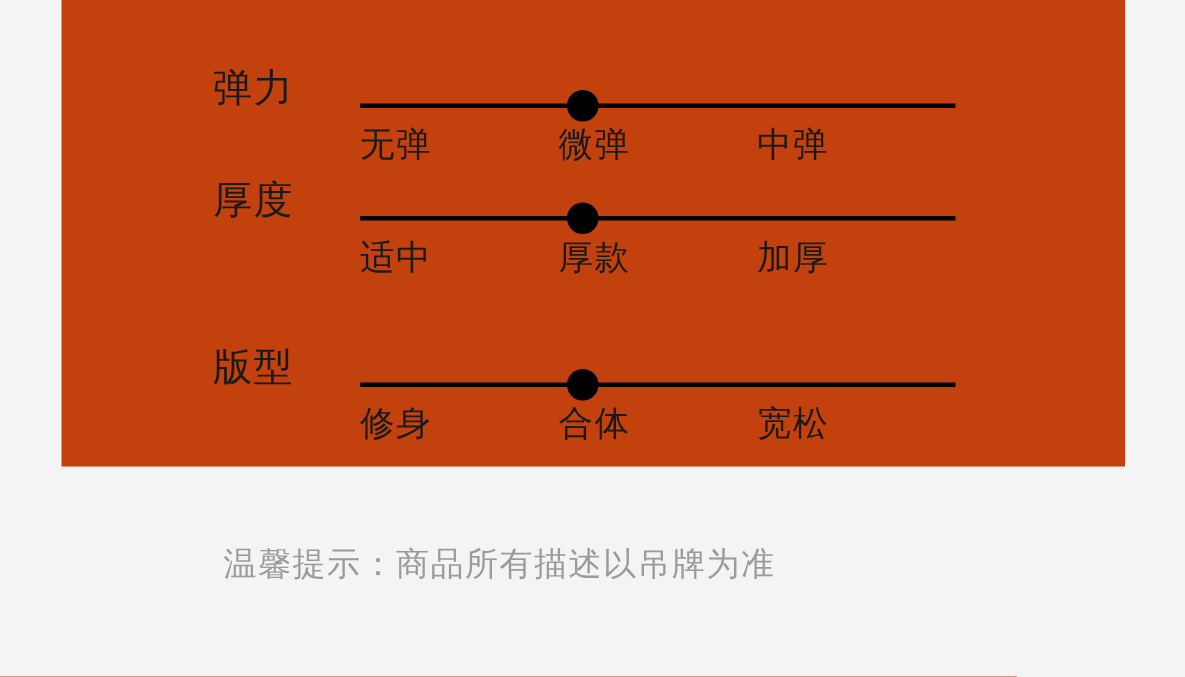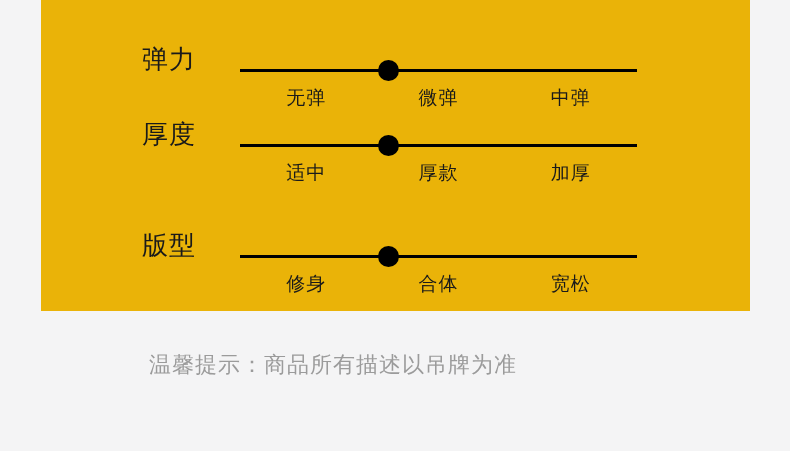--- a/index.html
+++ b/index.html
@@ -16,21 +16,21 @@
     position: relative;
   }
 
   
   #spec-card {
     position: absolute;
     left: 41px;
     top: 0px;
     width: 709px;
     height: 311px;
-    background: #eab308;
+    background: #c2410c;
   }
 
   .spec-row {
     position: absolute;
     left: 0;
     width: 100%;
     height: 93px;
   }
 
   .spec-row[data-row="0"] { top: 20px; }
@@ -84,33 +84,33 @@
   .options {
     position: absolute;
     left: 199px;
     top: 62px;
     width: 397px;
     display: flex;
   }
 
   .option {
     flex: 1 1 0;
-    text-align: center;
-    font-size: 19px;
+    text-align: left;
+    font-size: 23px;
     line-height: 30px;
     color: #1a1a1a;
     white-space: nowrap;
     letter-spacing: 1px;
   }
 
   
   #footer-note {
     position: absolute;
     left: 0;
-    top: 348px;
+    top: 360px;
     width: 666px;
     text-align: center;
     font-size: 22px;
     line-height: 34px;
     color: #9b9b9b;
     letter-spacing: 1px;
     white-space: nowrap;
   }
 </style>
 </head>

